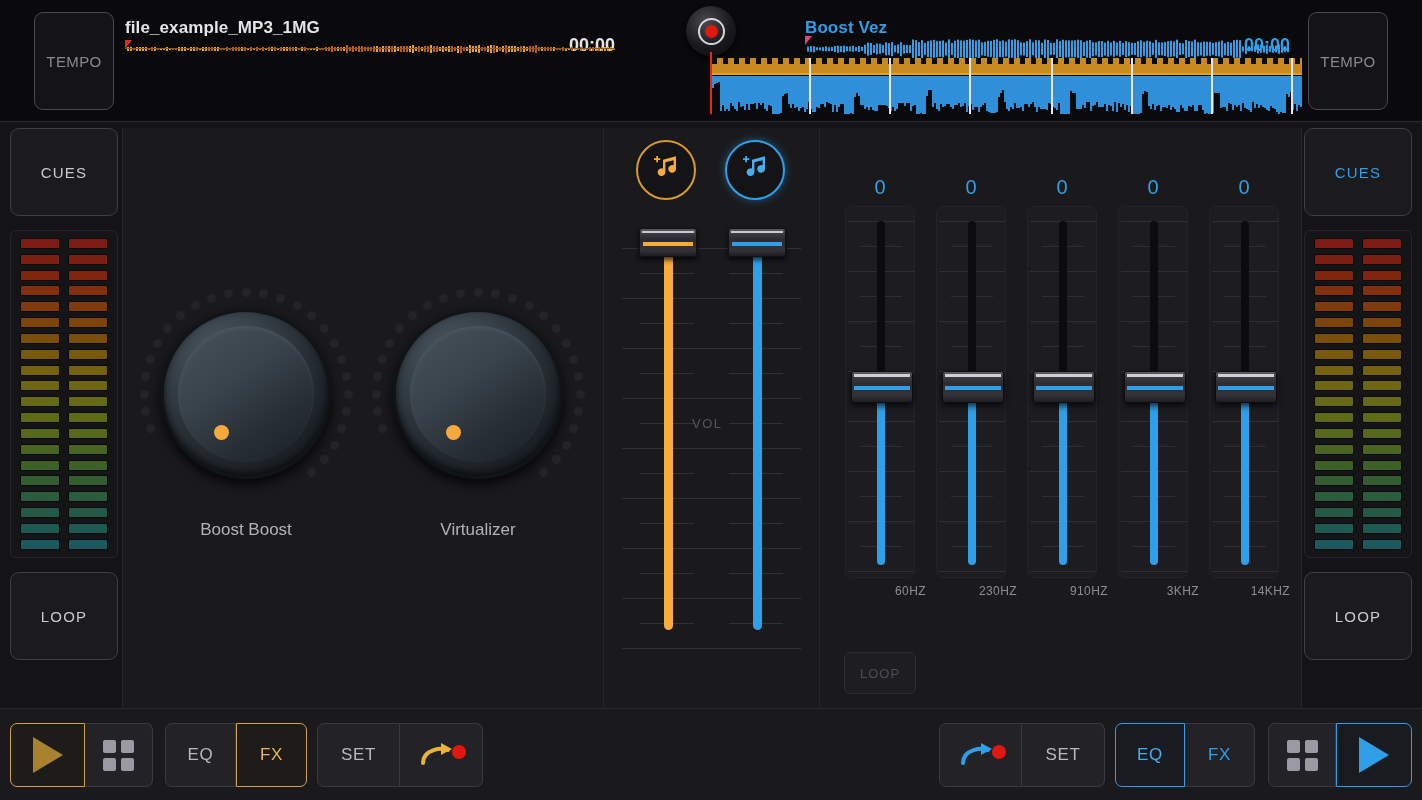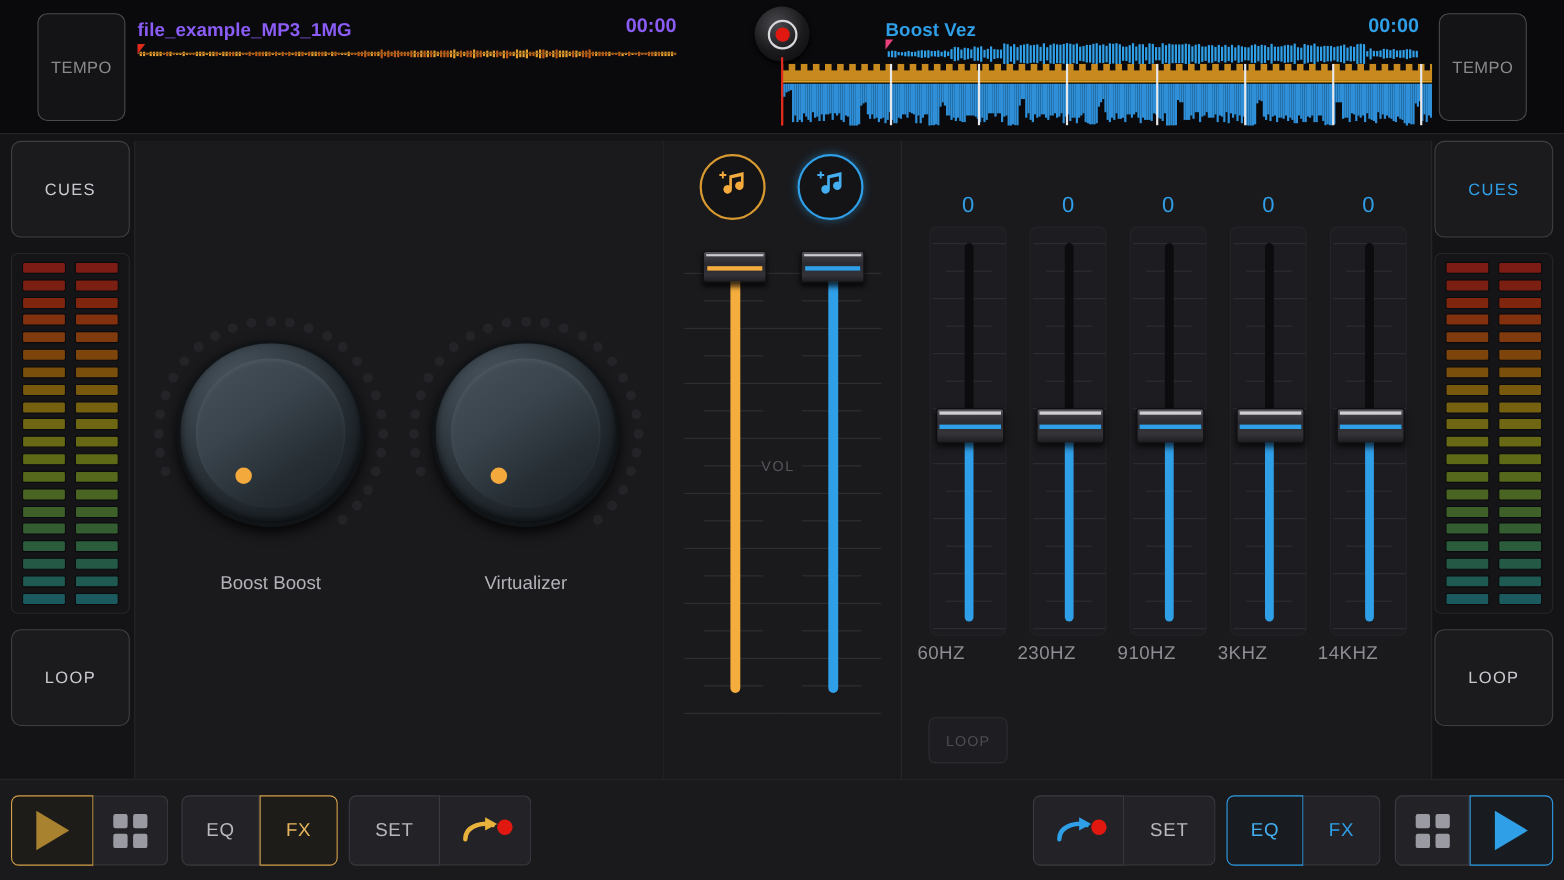--- a/index.html
+++ b/index.html
@@ -28,24 +28,24 @@
   .tempo-right { right: 34px; }
 
   .deck-head { position: absolute; top: 8px; height: 106px; }
   .deck-left-head  { left: 125px;  width: 490px; }
   .deck-right-head { left: 805px;  width: 485px; }
   .deck-title {
     position: absolute; left: 0; top: 10px;
     font-size: 17px; font-weight: bold; letter-spacing: .1px;
   }
   .deck-time {
-    position: absolute; right: 0; top: 5px;
+    position: absolute; right: 0; top: 27px;
     font-size: 18px; font-weight: bold;
   }
-  .gold-txt { color: #8b5cf6; }
+  .gold-txt { color: #e5e5e5; }
   .blue-txt { color: #2f9fe8; }
 
   
   .wave-strip {
     position: absolute; left: 0; top: 34px; width: 100%; height: 14px;
     overflow: hidden;
   }
   .wave-strip .bar { position: absolute; bottom: 0; width: 2px; }
   .playhead-flag {
     position: absolute; width: 0; height: 0;
@@ -214,22 +214,22 @@
   }
   .eq-handle {
     position: absolute; left: 5px; top: 164px; width: 62px; height: 32px;
     border-radius: 3px;
     background: linear-gradient(180deg, #5e5e64 0%, #3c3c42 16%, #2c2c32 38%, #343438 76%, #1e1e22 100%);
     border: 1px solid #0e0e10; box-shadow: 0 3px 6px rgba(0,0,0,.75);
   }
   .eq-handle .htop { position: absolute; left: 2px; right: 2px; top: 2px; height: 3px; background: #cfcfd5; }
   .eq-handle .hblue { position: absolute; left: 2px; right: 2px; top: 14px; height: 4px; background: #2f9fe8; }
   .eq-label {
-    position: absolute; top: 456px; width: 92px; text-align: left;
-    color: #8d8d93; font-size: 17px; letter-spacing: .4px;
+    position: absolute; top: 456px; width: 92px; text-align: right;
+    color: #8d8d93; font-size: 12px; letter-spacing: .4px;
   }
   .reset-btn {
     position: absolute; left: 24px; top: 524px; width: 72px; height: 42px;
     border: 1px solid #2c2c32; border-radius: 6px; background: #1e1e22;
     display: flex; align-items: center; justify-content: center;
     color: #4c4c53; font-size: 13px; letter-spacing: 1px;
   }
 
   
   .bottombar {

